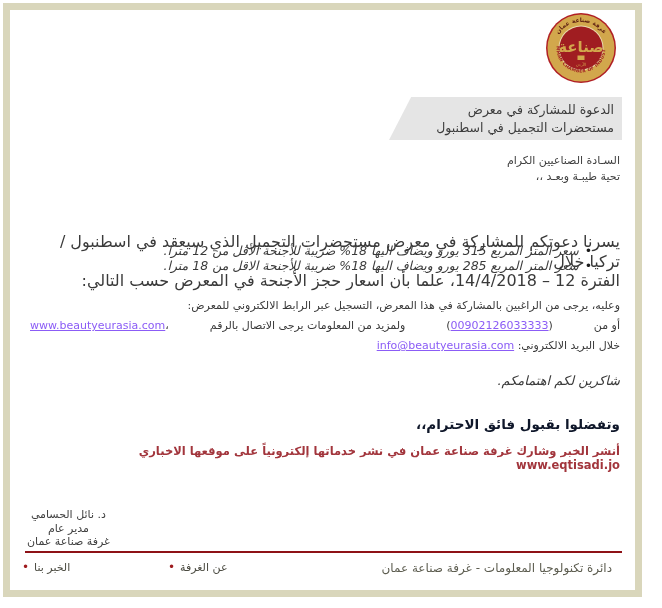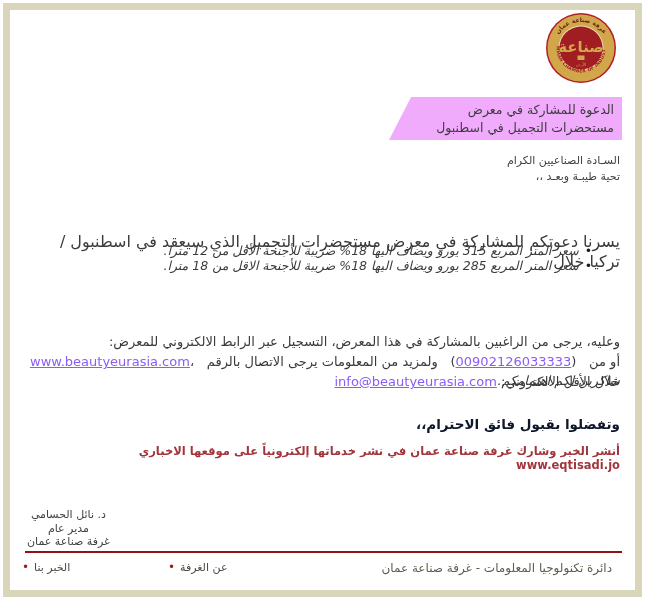--- a/index.html
+++ b/index.html
@@ -8,33 +8,33 @@
 
   
   #frame{position:absolute;left:3px;top:3px;width:639px;height:594px;
          border:7px solid #d9d6bb;box-sizing:border-box;background:#ffffff;}
 
   
   #logo{position:absolute;left:545px;top:12px;width:72px;height:72px;}
 
   
   #banner{position:absolute;left:389px;top:97px;width:233px;height:43px;
-          background:#f0abfc;clip-path:polygon(0 100%,9.5% 0,100% 0,100% 100%);
+          background:#e5e5e5;clip-path:polygon(0 100%,9.5% 0,100% 0,100% 100%);
           display:flex;flex-direction:column;justify-content:center;
           direction:rtl;text-align:right;padding-right:8px;box-sizing:border-box;
           font-size:12.5px;line-height:18px;color:#3c3c3c;}
 
   .blk{position:absolute;left:30px;right:42px;direction:rtl;text-align:right;color:#3a3a3a;}
 
   #greeting{top:153px;font-size:11px;line-height:16px;color:#3f3f3f;}
   #intro{top:196px;font-size:16px;line-height:19.5px;margin-top:36px;}
   #bullets{top:243px;font-size:12.5px;line-height:15px;font-style:italic;}
   #bullets .li{padding-right:28px;}
   #bullets .li .dot{color:#1a1a1a;margin-left:6px;}
-  #reg{top:296px;font-size:13px;line-height:20px;margin-top:36px;}
+  #reg{top:296px;font-size:11px;line-height:20px;}
   #reg .lineB{direction:ltr;display:flex;justify-content:space-between;align-items:baseline;}
   #thanks{top:373px;font-size:13px;font-style:italic;}
   #closing{top:416px;font-size:13.5px;font-weight:bold;color:#0f172a;}
   #promo{top:444px;font-size:11.5px;font-weight:bold;color:#a2353c;}
   #promo .promo-link{color:#a2353c;margin-left:48px;}
 
   .link{color:#8b5cf6;text-decoration:underline;cursor:pointer;}
 
   #signature{position:absolute;left:27px;top:508px;direction:rtl;text-align:center;
              font-size:11px;line-height:13.5px;color:#3f3f3f;}
@@ -82,37 +82,38 @@
     <div>مستحضرات التجميل في اسطنبول</div>
   </div>
 
   <div id="greeting" class="blk">
     <div>السـادة الصناعيين الكرام</div>
     <div>تحية طيبـة وبعـد ،،</div>
   </div>
 
   <div id="intro" class="blk">
     <div>يسرنا دعوتكم للمشاركة في معرض مستحضرات التجميل الذي سيعقد في اسطنبول / تركيا خلال</div>
+    <div>الفترة 12 – 14/4/2018، علما بأن اسعار حجز الأجنحة في المعرض حسب التالي:</div>
   </div>
 
   <div id="bullets" class="blk">
     <div class="li"><span class="dot">•</span><span>سعر المتر المربع 315 يورو ويضاف اليها 18% ضريبة للأجنحة الأقل من 12 مترا.</span></div>
     <div class="li"><span class="dot">•</span><span>سعر المتر المربع 285 يورو ويضاف اليها 18% ضريبة للأجنحة الاقل من 18 مترا.</span></div>
   </div>
 
   <div id="reg" class="blk">
     <div>وعليه، يرجى من الراغبين بالمشاركة في هذا المعرض، التسجيل عبر الرابط الالكتروني للمعرض:</div>
     <div class="lineB">
       <span><a class="link">www.beautyeurasia.com</a><span>،</span></span>
       <span dir="rtl">ولمزيد من المعلومات يرجى الاتصال بالرقم</span>
       <span><span>(</span><a class="link">00902126033333</a><span>)</span></span>
       <span dir="rtl">أو من</span>
     </div>
     <div>
-      <span>خلال الأقل الالكتروني:</span>
+      <span>خلال البريد الالكتروني:</span>
       <a class="link">info@beautyeurasia.com</a>
     </div>
   </div>
 
   <div id="thanks" class="blk">شاكرين لكم اهتمامكم.</div>
 
   <div id="closing" class="blk">وتفضلوا بقبول فائق الاحترام،،</div>
 
   <div id="promo" class="blk">
     <span>أنشر الخبر وشارك غرفة صناعة عمان في نشر خدماتها إلكترونياً على موقعها الاخباري</span>

